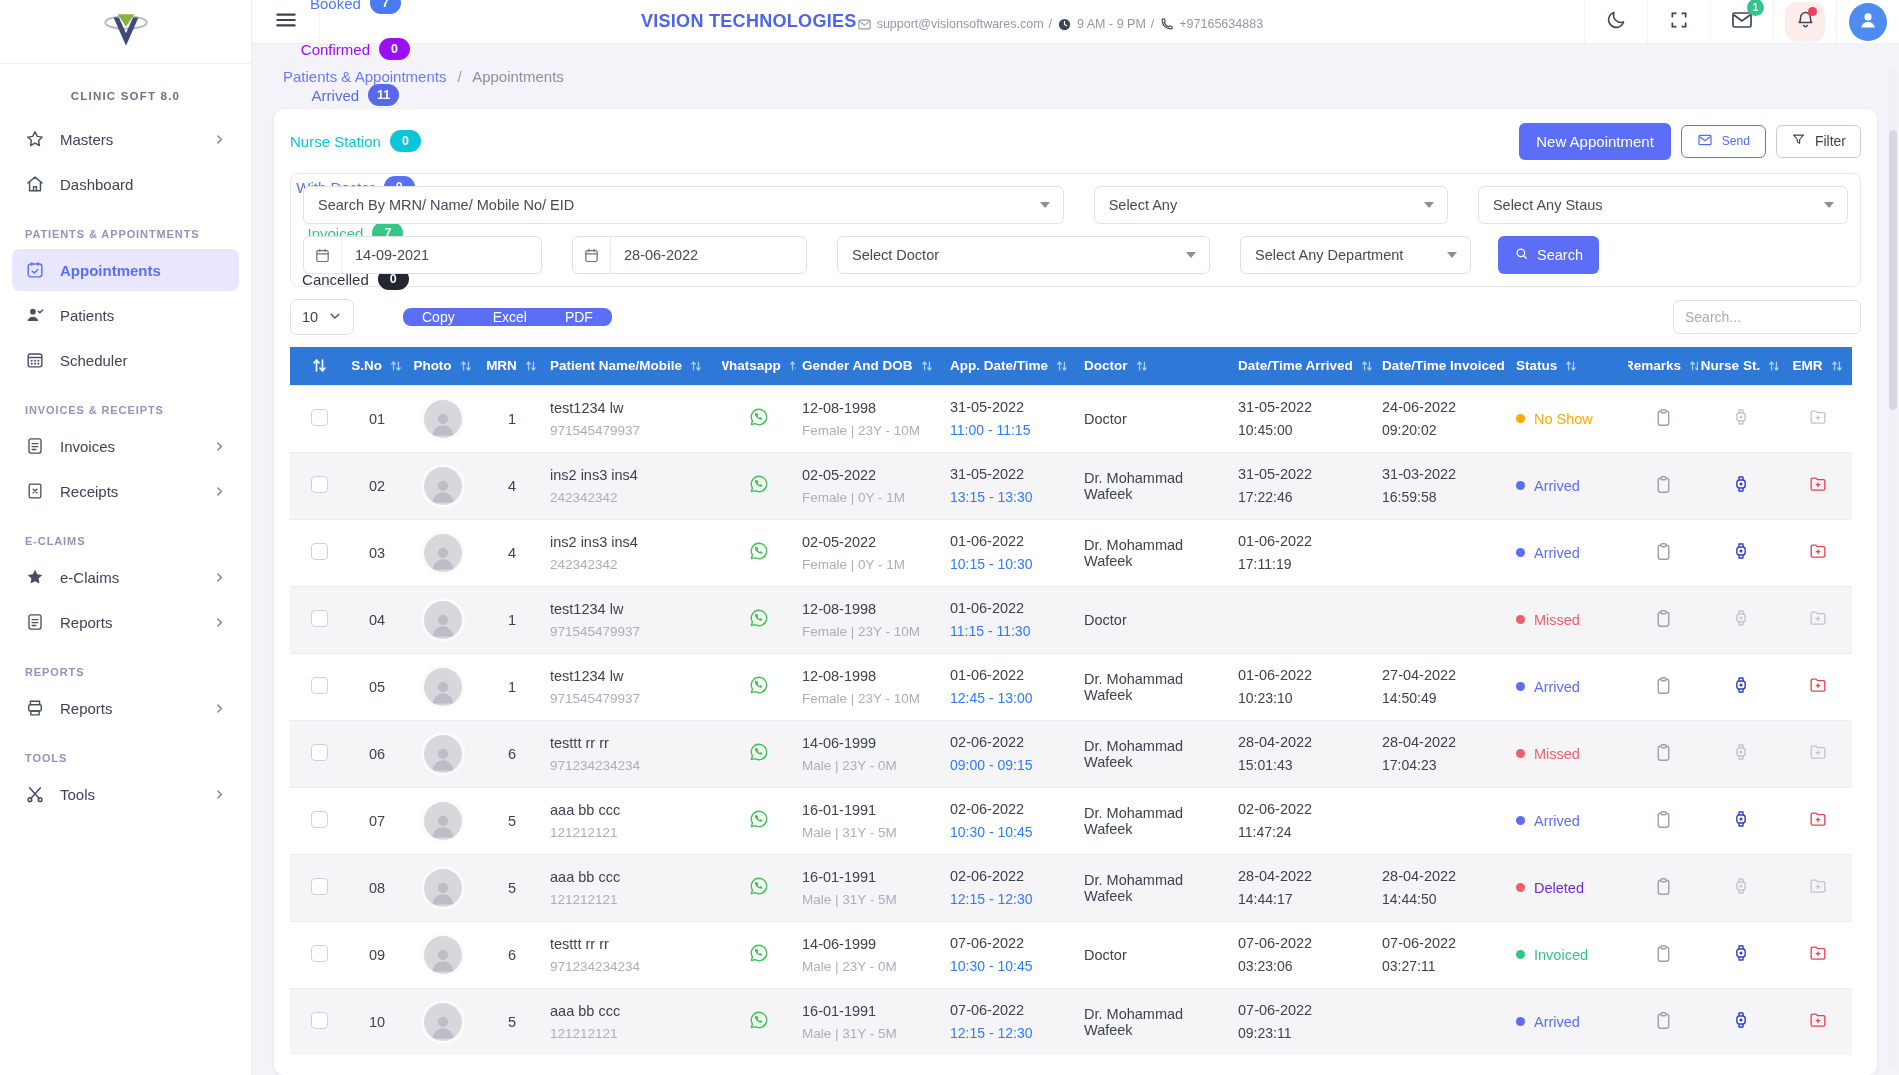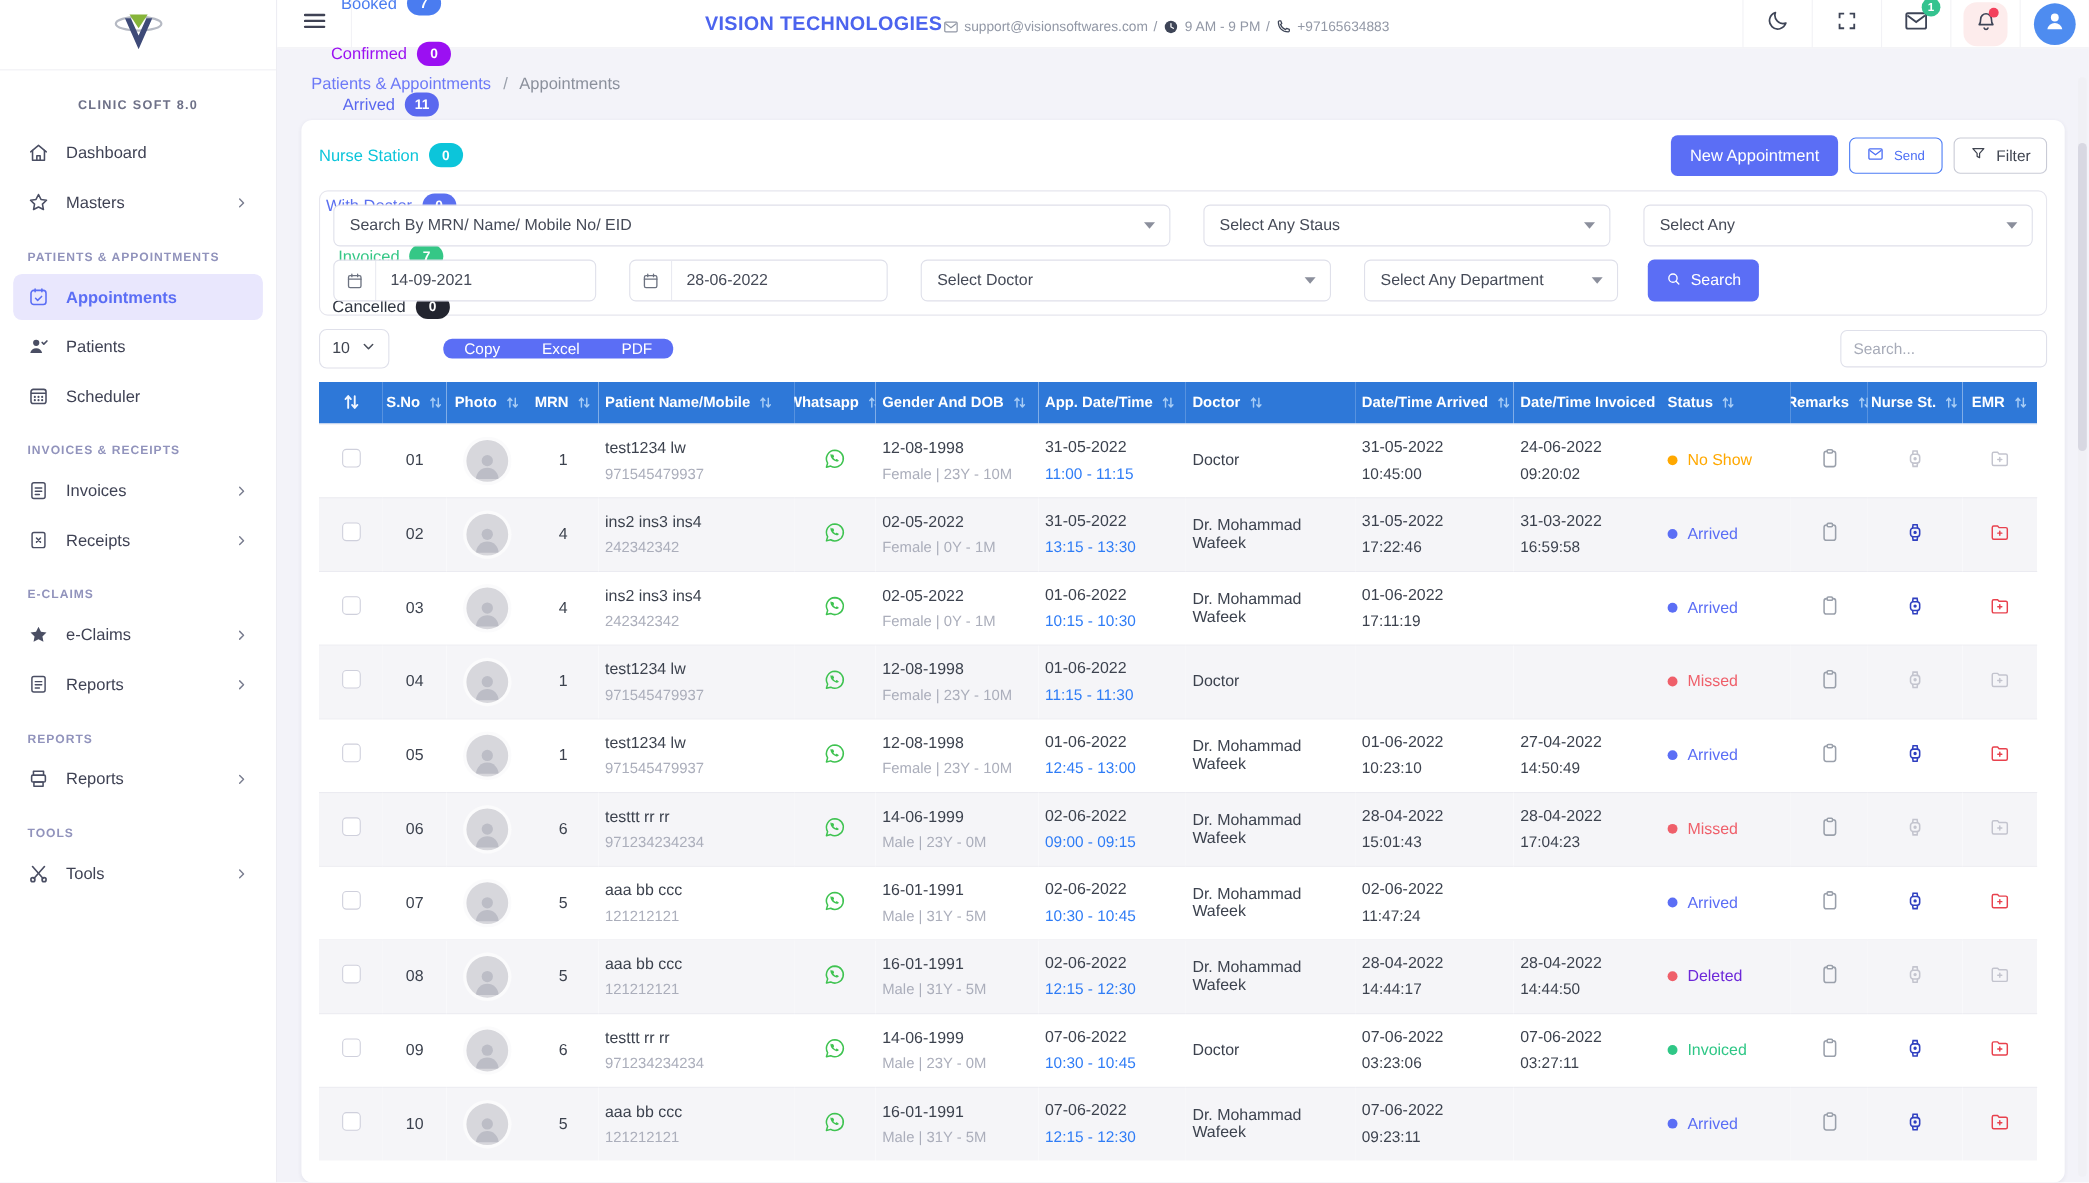--- a/index.html
+++ b/index.html
@@ -109,40 +109,40 @@
       <span><svg viewBox="0 0 70 46" width="58" height="40">
             <ellipse cx="35" cy="14" rx="25" ry="7.5" fill="none" stroke="#b6bac4" stroke-width="2.4"></ellipse>
             <path d="M25 4 35 19 45 4Z" fill="#86b43a"></path>
             <path d="M20 8 35 42 50 8 43.5 8 35 27 26.5 8Z" fill="#3e4a78"></path>
           </svg></span>
     </div>
     <div class="brand">CLINIC SOFT 8.0</div>
     <nav class="nav" id="side-nav">
         <div class="nav-item">
           <span class="nico">
+            <svg viewBox="0 0 24 24" fill="none" stroke="currentColor" stroke-width="1.7" stroke-linejoin="round">
+              <path d="m12 3.4 2.7 5.4 6 .9-4.4 4.2 1.1 5.9L12 17l-5.4 2.8 1.1-5.9-4.4-4.2 6-.9Z"></path>
+            </svg>
+          </span>
+          <span>Masters</span>
+          <span class="nav-chev">
+            <svg viewBox="0 0 24 24" width="13" height="13" fill="none" stroke="currentColor" stroke-width="2.4" stroke-linecap="round" stroke-linejoin="round">
+              <path d="m9 5.5 6.5 6.5L9 18.5"></path>
+            </svg>
+          </span>
+        </div>
+        <div class="nav-item">
+          <span class="nico">
             <svg viewBox="0 0 24 24" fill="none" stroke="currentColor" stroke-width="1.7" stroke-linecap="round" stroke-linejoin="round">
               <path d="m3.5 10.8 8.5-7 8.5 7"></path>
               <path d="M5.5 9.3V20h13V9.3"></path>
               <path d="M10.2 20v-4.8h3.6V20"></path>
             </svg>
           </span>
           <span>Dashboard</span>
-        </div>
-        <div class="nav-item">
-          <span class="nico">
-            <svg viewBox="0 0 24 24" fill="none" stroke="currentColor" stroke-width="1.7" stroke-linejoin="round">
-              <path d="m12 3.4 2.7 5.4 6 .9-4.4 4.2 1.1 5.9L12 17l-5.4 2.8 1.1-5.9-4.4-4.2 6-.9Z"></path>
-            </svg>
-          </span>
-          <span>Masters</span>
-          <span class="nav-chev">
-            <svg viewBox="0 0 24 24" width="13" height="13" fill="none" stroke="currentColor" stroke-width="2.4" stroke-linecap="round" stroke-linejoin="round">
-              <path d="m9 5.5 6.5 6.5L9 18.5"></path>
-            </svg>
-          </span>
         </div>
         <div class="nav-section">PATIENTS &amp; APPOINTMENTS</div>
         <div class="nav-item active">
           <span class="nico">
             <svg viewBox="0 0 24 24" fill="none" stroke="currentColor" stroke-width="1.7" stroke-linecap="round" stroke-linejoin="round">
               <rect x="3.8" y="4.8" width="16.4" height="15.4" rx="3"></rect>
               <path d="M8.3 3.2v3M15.7 3.2v3"></path>
               <path d="m8.8 13.4 2.3 2.3 4.3-4.3"></path>
             </svg>
           </span>
@@ -393,26 +393,26 @@
             </button>
           </div>
         </div>
 
         <div class="filter-box">
           <div class="f-row">
             <div class="sel" style="width:767px">
               <span>Search By MRN/ Name/ Mobile No/ EID</span>
                 <span class="caret"></span>
             </div>
+            <div class="sel" style="width:357px">
+              <span>Select Any</span>
+                <span class="caret"></span>
+            </div>
             <div class="sel" style="width:373px">
               <span>Select Any Staus</span>
-                <span class="caret"></span>
-            </div>
-            <div class="sel" style="width:357px">
-              <span>Select Any</span>
                 <span class="caret"></span>
             </div>
           </div>
           <div class="f-row">
             <div class="date" style="width:239px">
               <span class="dic">
                   <svg viewBox="0 0 24 24" width="17" height="17" fill="none" stroke="#6c7280" stroke-width="1.7" stroke-linecap="round">
                     <rect x="4" y="5" width="16" height="15.5" rx="2"></rect>
                     <path d="M8.3 3.2v3.2M15.7 3.2v3.2M4 9.6h16"></path>
                   </svg>

